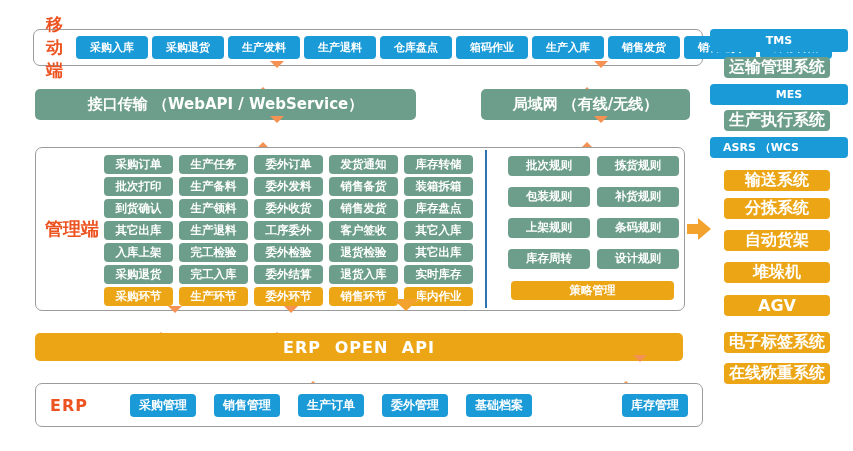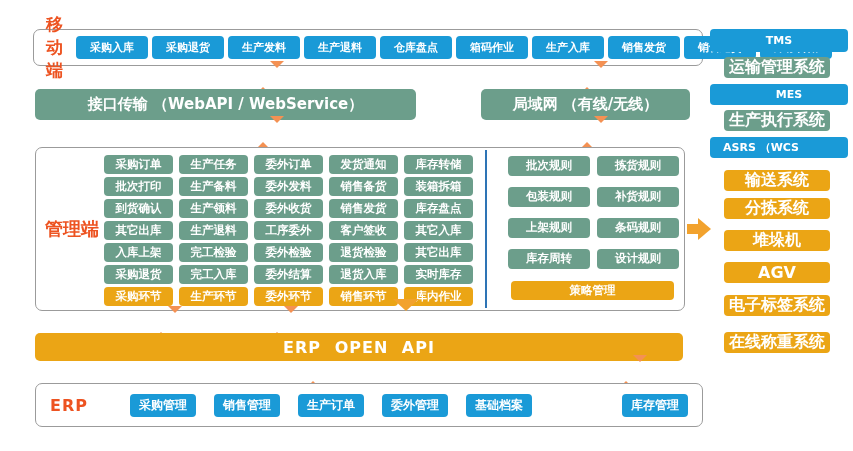--- a/index.html
+++ b/index.html
@@ -196,17 +196,18 @@
 </div>
 
 <div class="abs right-col">
   <div class="rc-item rc-blue">TMS</div>
   <div class="rc-item rc-mid">运输管理系统</div>
   <div class="rc-item rc-blue">MES</div>
   <div class="rc-item rc-mid">生产执行系统</div>
   <div class="rc-item rc-blue">ASRS （WCS</div>
   <div class="rc-item rc-mid">输送系统</div>
   <div class="rc-item rc-mid">分拣系统</div>
+  <div class="rc-item rc-mid">自动货架</div>
   <div class="rc-item rc-mid">堆垛机</div>
   <div class="rc-item rc-mid">AGV</div>
   <div class="rc-item rc-mid">电子标签系统</div>
   <div class="rc-item rc-mid">在线称重系统</div>
 </div>
 
 </body></html>

